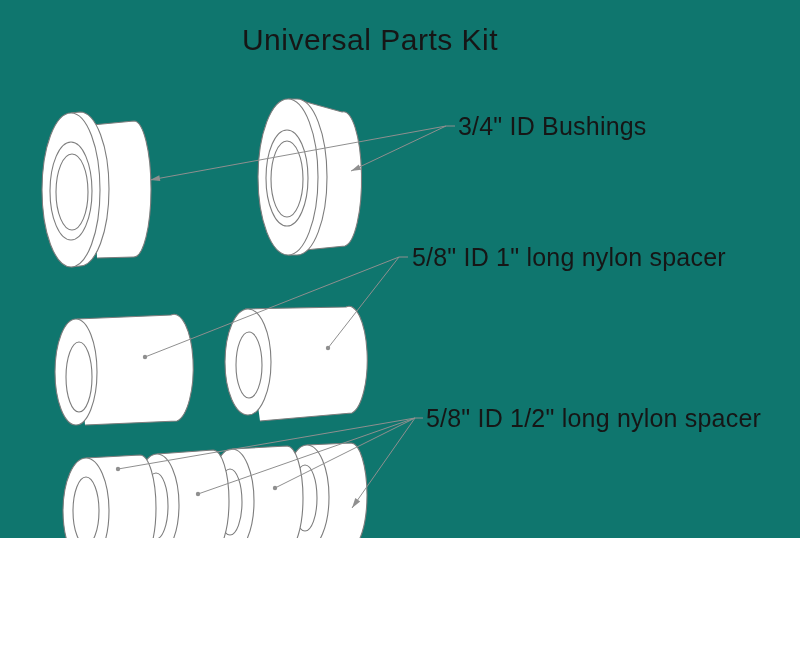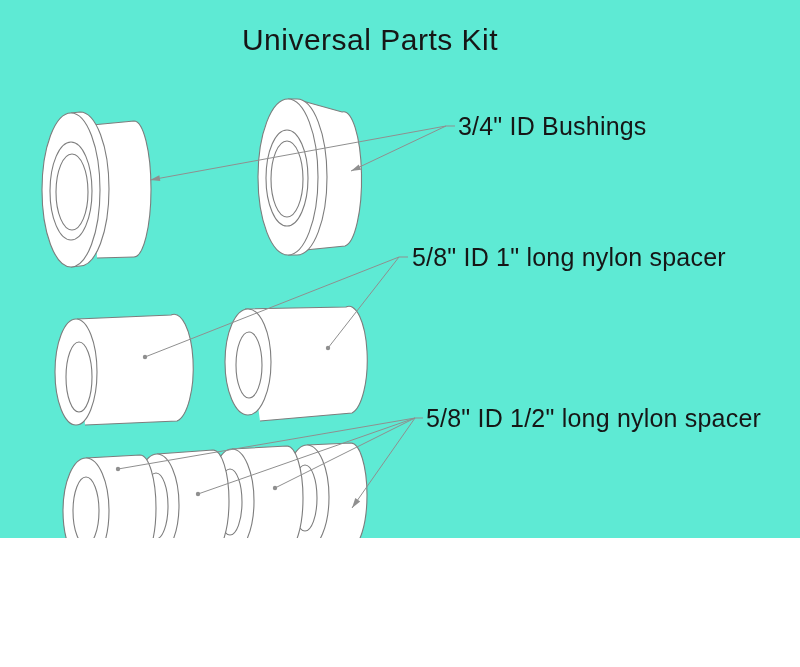--- a/index.html
+++ b/index.html
@@ -4,21 +4,21 @@
 <style>
   html, body {
     margin: 0;
     padding: 0;
     background: #ffffff;
   }
   .canvas {
     position: relative;
     width: 800px;
     height: 538px;
-    background: #5eead4;
+    background: #0f766e;
     overflow: hidden;
     font-family: "Liberation Sans", sans-serif;
   }
   svg text {
     font-family: "Liberation Sans", sans-serif;
   }
   .title-text {
     font-size: 30px;
     letter-spacing: 0.5px;
   }

